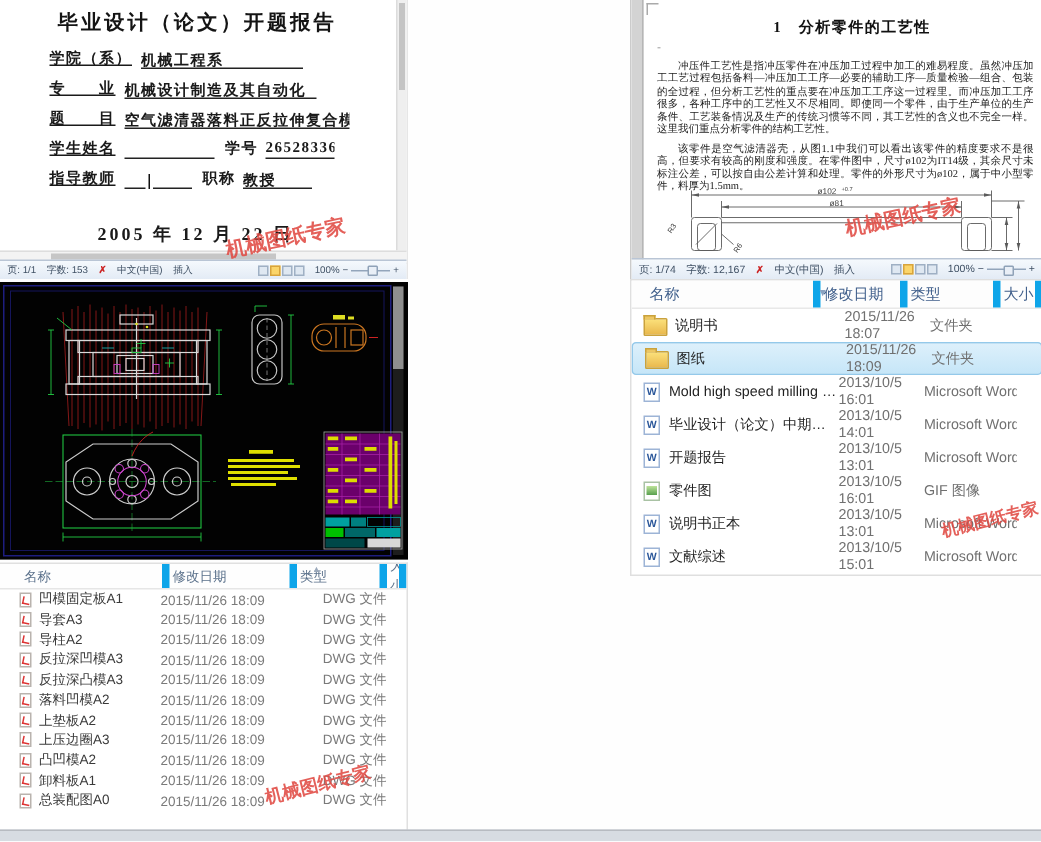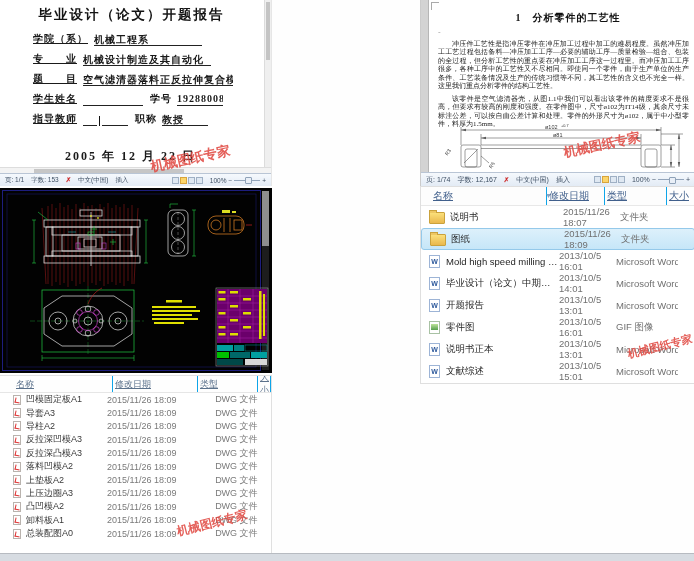--- a/index.html
+++ b/index.html
@@ -43,21 +43,21 @@
   .zknob{position:absolute;left:11px;top:-2.5px;width:5px;height:5px;background:#e9eff7;
          border:1px solid #8fa2b8;border-radius:1px;}
 
   
   #cad{left:0;top:188px;width:272px;height:185px;background:#000;}
 
   
   #files1{left:0;top:375px;width:271px;height:178px;border:1px solid #e0e0e0;border-left:none;background:#fff;overflow:hidden;}
   .fl-head{display:flex;height:16px;align-items:center;border-bottom:1px solid #e6e6e6;
            color:#5c728c;font-size:9px;background:#fefefe;position:relative;}
-  .hc{height:100%;display:flex;align-items:center;border-right:1px solid #0ea5e9;box-sizing:border-box;text-decoration:underline;}
+  .hc{height:100%;display:flex;align-items:center;border-right:5px solid #0ea5e9;box-sizing:border-box;}
   .h1a{width:113px;padding-left:16px;}.h2a{width:85px;padding-left:2px;}
   .h3a{width:60px;padding-left:2px;}.h4a{flex:1;padding-left:2px;overflow:hidden;}
   .sort-a{position:absolute;top:1px;left:208px;font-size:6px;color:#9aa8ba;}
   .fl-row{display:flex;align-items:center;height:13.4px;font-size:9px;padding-left:13px;}
   .dwg-ico{flex:none;width:8px;height:10px;background:#fff;border:1px solid #b9b3ae;
            margin-right:5px;position:relative;box-sizing:border-box;}
   .dwg-ico i{position:absolute;left:1px;top:2px;width:4px;height:4px;
              border-left:1px solid #d33;border-bottom:1px solid #d33;transform:rotate(12deg);}
   .fl-name{width:87px;color:#3a3a3a;white-space:nowrap;overflow:hidden;}
   .fl-date{width:86px;color:#7a7a7a;}
@@ -124,21 +124,21 @@
         <span class="fval w128">机械设计制造及其自动化</span>
       </div>
       <div class="frow">
         <span class="flabel">题　　目</span>
         <span class="fval w150">空气滤清器落料正反拉伸复合模</span>
       </div>
       <div class="frow">
         <span class="flabel">学生姓名</span>
         <span class="fval w60"></span>
         <span class="lbl2">学号</span>
-        <span class="fval w46">19288008</span>
+        <span class="fval w46">26528336</span>
       </div>
       <div class="frow">
         <span class="flabel">指导教师</span>
         <span class="fval w14"></span>
         <span class="caret"></span>
         <span class="fval w26"></span>
         <span class="lbl2">职称</span>
         <span class="fval w46">教授</span>
       </div>
     </div>

